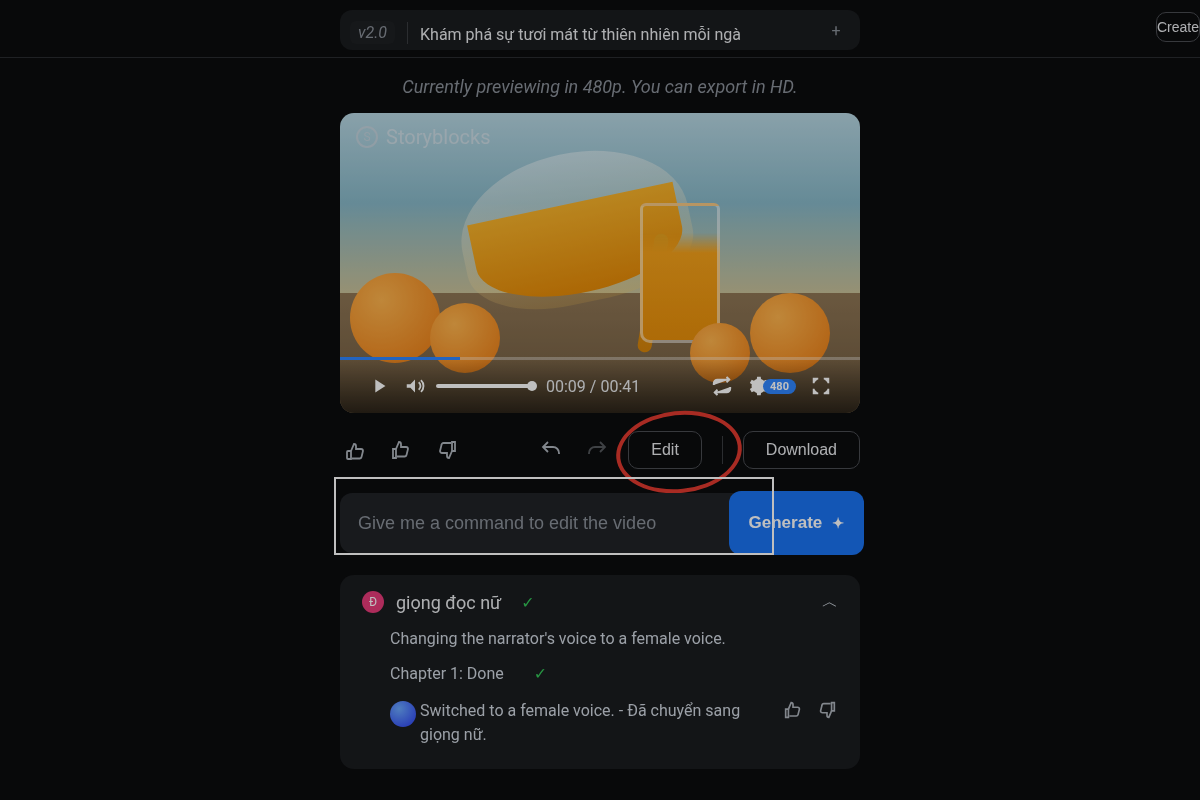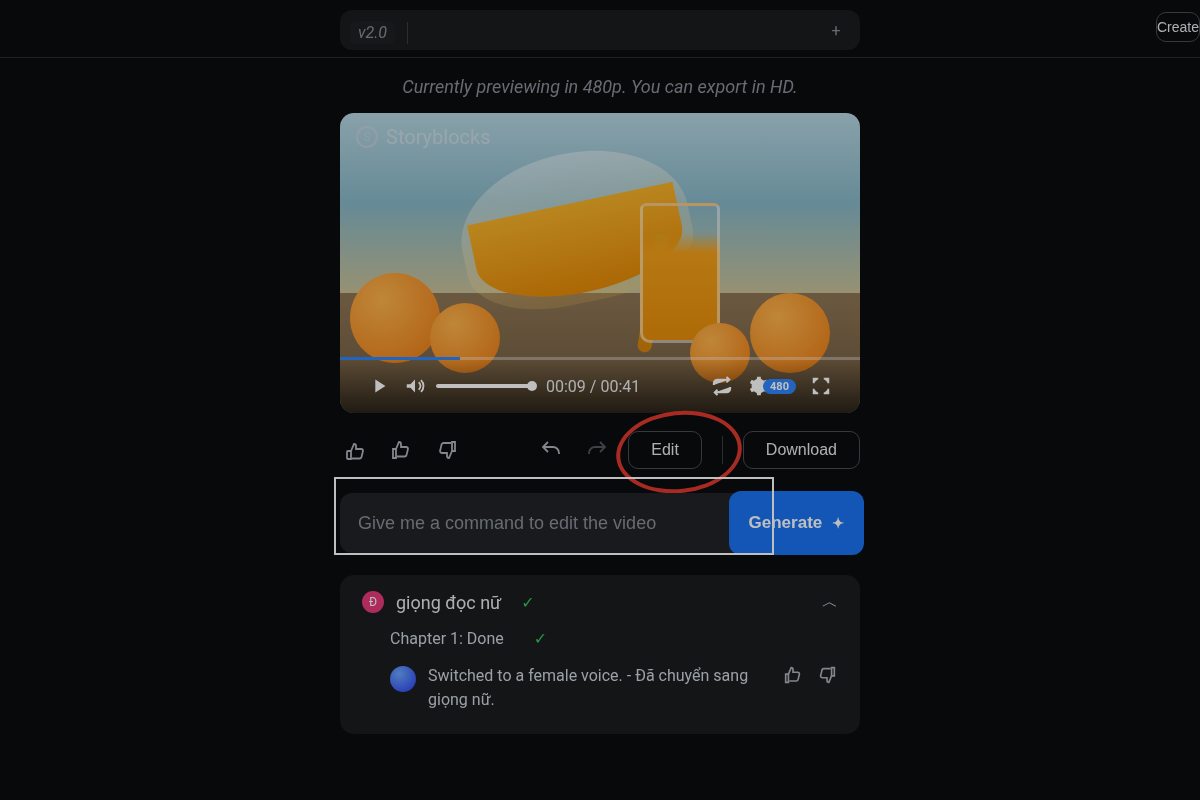--- a/index.html
+++ b/index.html
@@ -146,36 +146,37 @@
     width:520px;margin-top:22px;background:var(--panel);border-radius:14px;padding:16px 22px 22px 22px
   }
   .card-head{display:flex;align-items:center;gap:12px}
   .avatar{width:22px;height:22px;border-radius:50%;background:#e73b7a;color:#fff;font-size:12px;display:flex;align-items:center;justify-content:center}
   .card-title{color:var(--text);font-size:18px}
   .check{color:var(--green);margin-left:8px}
   .chev{margin-left:auto;color:#cfd6df}
   .card-body{margin-left:28px;margin-top:16px;color:#cfd6df}
   .card-body .desc{margin-bottom:16px}
   .chapter-row{display:flex;align-items:flex-start;gap:22px;margin-bottom:16px;color:#cfd6df}
-  .msg-row{display:flex;gap:12px;align-items:flex-start}
+  .msg-row{display:flex;gap:4px;align-items:flex-start}
   .bot-avatar{width:26px;height:26px;border-radius:50%;background:radial-gradient(circle at 35% 30%,#6aa8ff,#2a3cf0);flex:none;margin-top:2px}
   .msg{color:#cfd6df;line-height:1.5}
   .fb-icons{margin-left:auto;display:flex;gap:12px;align-items:center}
   .fb-icons svg{width:22px;height:22px;stroke:#aeb4bc;fill:none;stroke-width:1.8}
 
   
   .dim-overlay{position:fixed;inset:0;background:rgba(0,0,0,.25);pointer-events:none}
 </style>
 </head>
 <body>
 
 <div class="topbar">
   <div class="title-capsule">
     <span class="version-chip">v2.0</span>
     <span class="title-sep"></span>
+    <span class="title-text">Khám phá sự tươi mát từ thiên nhiên mỗi ngà</span>
     <span class="title-plus">+</span>
   </div>
   <button class="create-btn">Create</button>
 </div>
 
 <div class="main">
   <div class="preview-note">Currently previewing in 480p. You can export in HD.</div>
 
   <div class="player">
     <div class="watermark">
@@ -294,20 +295,21 @@
   </div>
 
   <div class="card">
     <div class="card-head">
       <span class="avatar">Đ</span>
       <span class="card-title">giọng đọc nữ</span>
       <span class="check">✓</span>
       <span class="chev">︿</span>
     </div>
     <div class="card-body">
+      <div class="desc">Changing the narrator's voice to a female voice.</div>
       <div class="chapter-row">
         <span>
           <span>Chapter 1: </span><span>Done</span>
         </span>
         <span class="check">✓</span>
       </div>
       <div class="msg-row">
         <span class="bot-avatar"></span>
         <span class="msg">Switched to a female voice. - Đã chuyển sang giọng nữ.</span>
         <span class="fb-icons">

